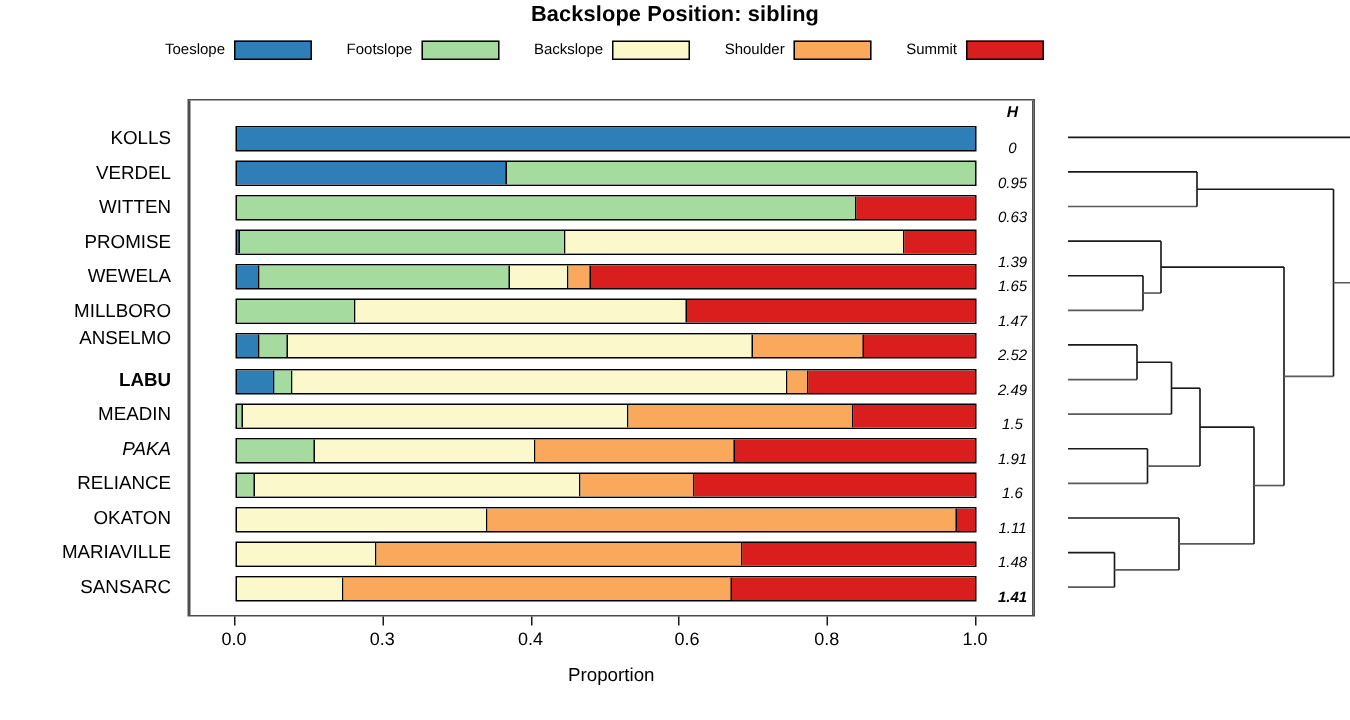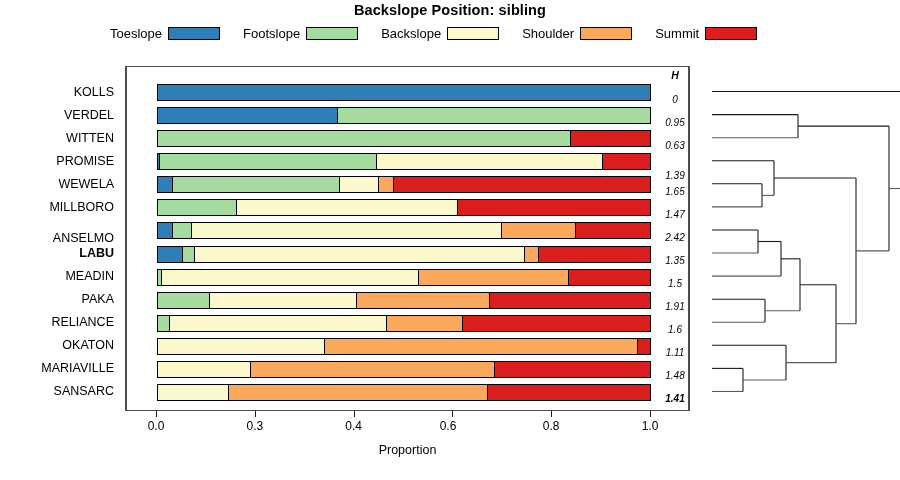--- a/index.html
+++ b/index.html
@@ -13,21 +13,21 @@
     position:absolute;left:0;top:2px;width:900px;text-align:center;
     font-size:14.5px;font-weight:bold;letter-spacing:.1px;
   }
 
   
   .legend{
     position:absolute;left:110px;top:24px;width:680px;height:18px;
     display:flex;align-items:center;
   }
   .legend-item{display:flex;align-items:center;margin-right:23px;}
-  .legend-label{font-size:13px;margin-right:6px;white-space:nowrap;}
+  .legend-label{font-size:10px;margin-right:6px;white-space:nowrap;}
   .legend-swatch{
     width:52px;height:13px;border:1px solid #000;box-sizing:border-box;
   }
 
   
   .panel{
     position:absolute;left:125px;top:66px;width:565px;height:345px;
     border:1px solid #4d4d4d;box-sizing:border-box;background:#fff;
   }
   .ncol-sep{
@@ -119,24 +119,24 @@
     </div>
   </div>
 
 <div class="rowlabels" id="rowlabels">
     <div class="rowlabel" style="top: 18.5357px; padding-left: 28px;">KOLLS</div>
     <div class="rowlabel" style="top: 41.6071px;">VERDEL</div>
     <div class="rowlabel" style="top: 64.6786px; padding-left: 36px;">WITTEN</div>
     <div class="rowlabel" style="top: 87.75px;">PROMISE</div>
     <div class="rowlabel" style="top: 110.821px;">WEWELA</div>
     <div class="rowlabel" style="top: 133.893px;">MILLBORO</div>
-    <div class="rowlabel" style="top: 165px;">ANSELMO</div>
+    <div class="rowlabel" style="top: 152px;">ANSELMO</div>
     <div class="rowlabel bold" style="top: 180.036px;">LABU</div>
     <div class="rowlabel" style="top: 203.107px;">MEADIN</div>
-    <div class="rowlabel" style="top: 226.179px;">PAKA</div>
+    <div class="rowlabel" style="top: 226.179px; font-style: italic;">PAKA</div>
     <div class="rowlabel" style="top: 249.25px;">RELIANCE</div>
     <div class="rowlabel" style="top: 272.321px;">OKATON</div>
     <div class="rowlabel" style="top: 295.393px;">MARIAVILLE</div>
     <div class="rowlabel" style="top: 318.464px;">SANSARC</div>
   </div>
 
 <div class="ncells" id="ncells">
     <div class="nhead" style="top: 4px;">N</div>
     <div class="ncell" style="top: 27.5357px;">81</div>
     <div class="ncell" style="top: 50.6071px;">19</div>
@@ -238,39 +238,39 @@
 </div>
 
 <div class="hcells" id="hcells">
     <div class="hhead" style="top: 4px;">H</div>
     <div class="hcell" style="top: 27.5357px;">0</div>
     <div class="hcell" style="top: 50.6071px;">0.95</div>
     <div class="hcell" style="top: 73.6786px;">0.63</div>
     <div class="hcell" style="top: 86px; margin-top: 18px;">1.39</div>
     <div class="hcell" style="top: 119.821px;">1.65</div>
     <div class="hcell" style="top: 142.893px;">1.47</div>
-    <div class="hcell" style="top: 165.964px;">2.42</div>
-    <div class="hcell" style="top: 189.036px;">1.35</div>
+    <div class="hcell" style="top: 165.964px;">2.52</div>
+    <div class="hcell" style="top: 189.036px;">2.49</div>
     <div class="hcell" style="top: 212.107px;">1.5</div>
     <div class="hcell" style="top: 235.179px;">1.91</div>
     <div class="hcell" style="top: 258.25px;">1.6</div>
     <div class="hcell" style="top: 281.321px;">1.11</div>
     <div class="hcell" style="top: 304.393px;">1.48</div>
     <div class="hcell" style="top: 327.464px; font-weight: bold;">1.41</div>
   </div>
 
 <div class="axis" id="axis">
     <div class="tick" style="left: 31px;"></div>
     <div class="ticklabel" style="left: 31px;">0.0</div>
     <div class="tick" style="left: 129.8px;"></div>
     <div class="ticklabel" style="left: 129.8px;">0.3</div>
     <div class="tick" style="left: 228.6px;"></div>
     <div class="ticklabel" style="left: 228.6px;">0.4</div>
     <div class="tick" style="left: 327.4px;"></div>
-    <div class="ticklabel" style="left: 323px;">0.6</div>
+    <div class="ticklabel" style="left: 333px;">0.6</div>
     <div class="tick" style="left: 426.2px;"></div>
     <div class="ticklabel" style="left: 426.2px;">0.8</div>
     <div class="tick" style="left: 525px;"></div>
     <div class="ticklabel" style="left: 525px;">1.0</div>
   </div>
 <div class="axistitle">Proportion</div>
 
 <div class="dendro" id="dendro">
     <svg width="210" height="355">
       <path d="M22 54.607142857142854 L108 54.607142857142854" stroke="#1a1a1a" stroke-width="1.1" fill="none"></path>

